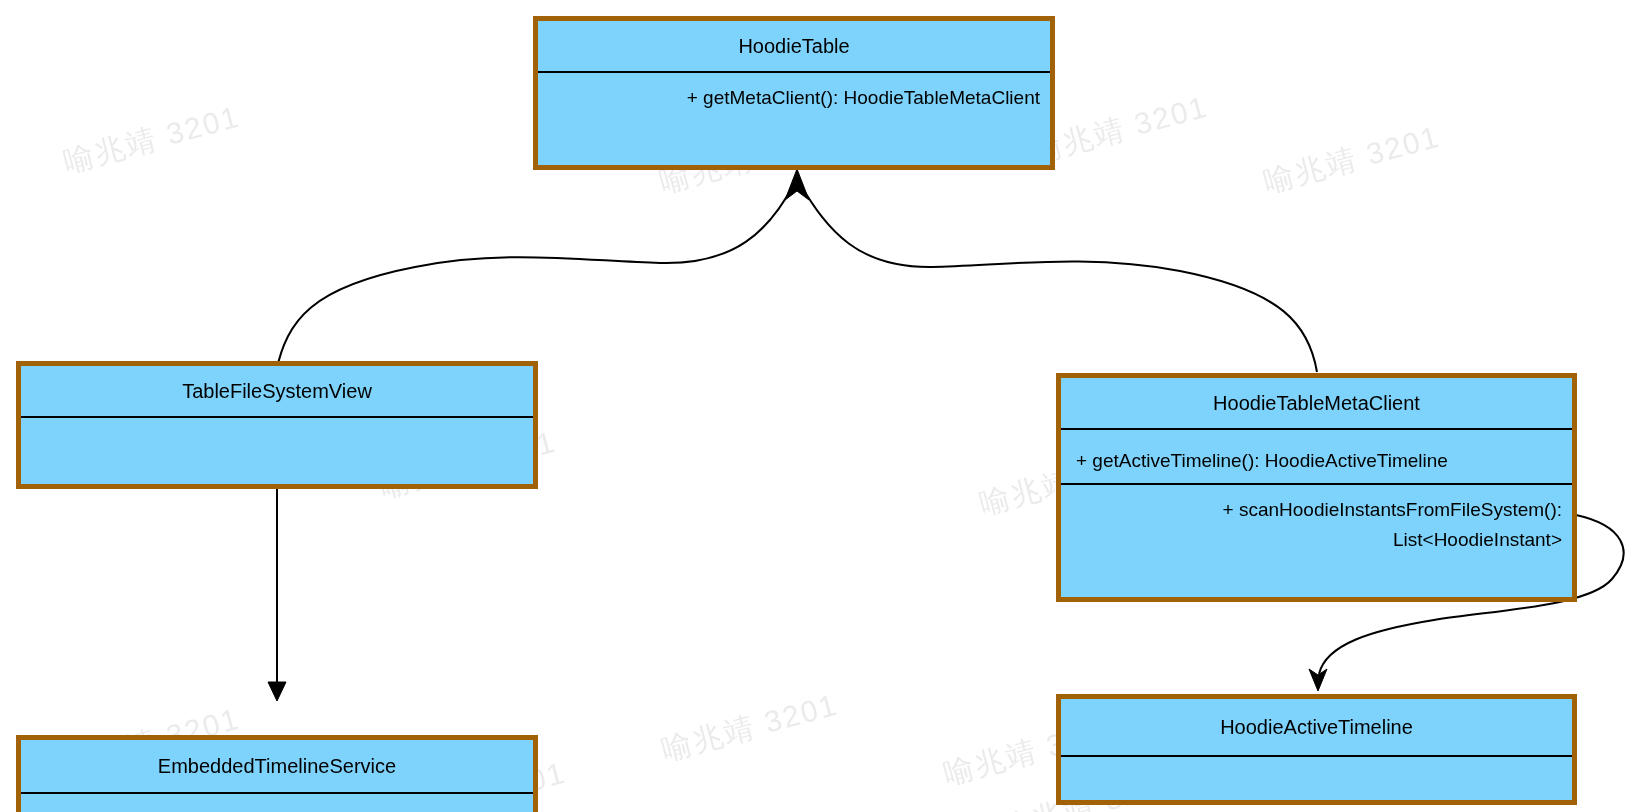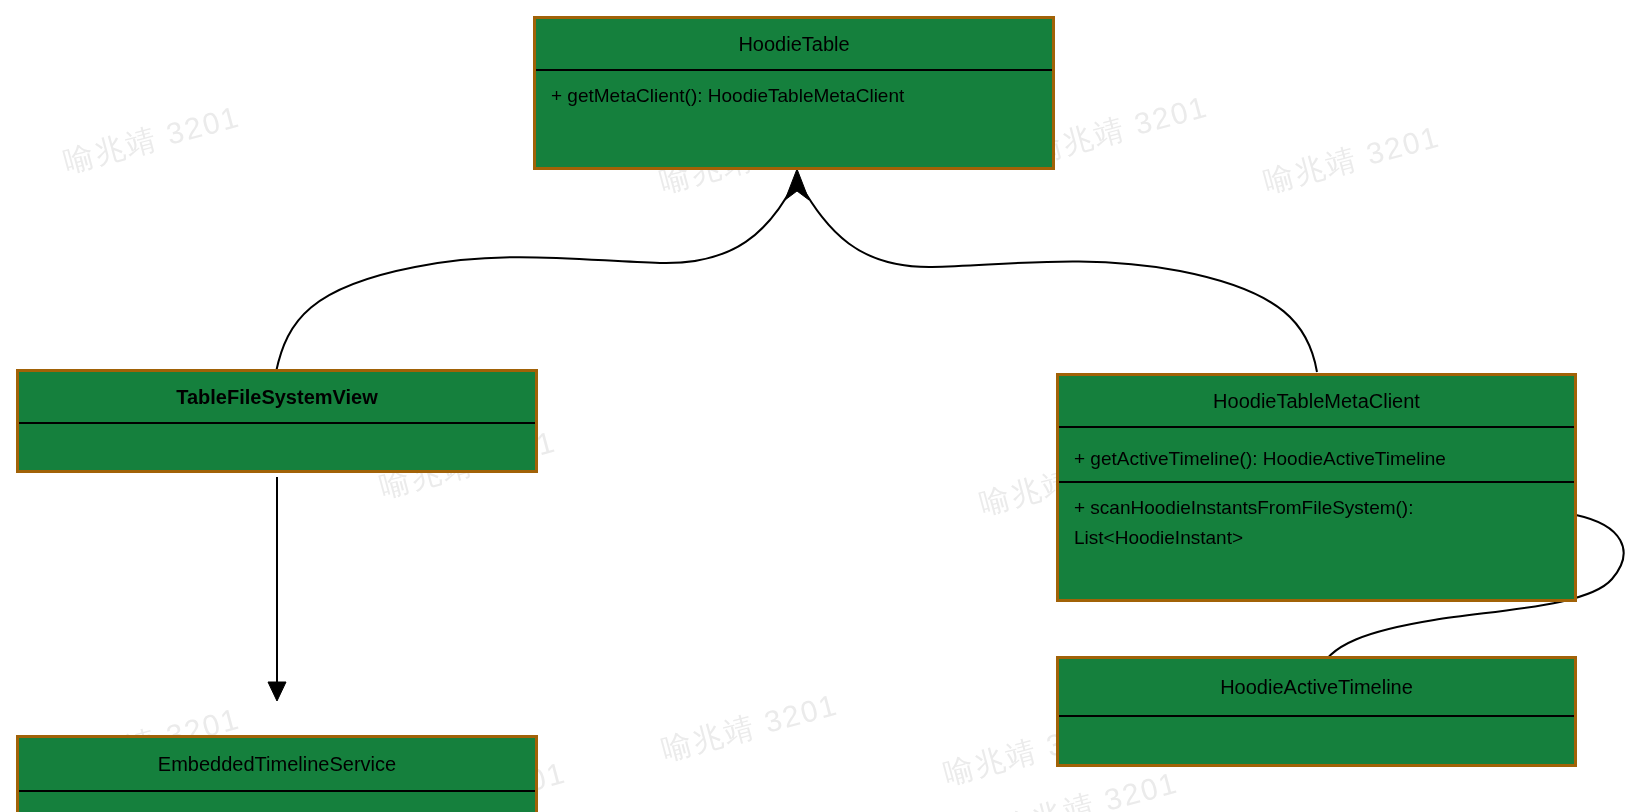--- a/index.html
+++ b/index.html
@@ -37,58 +37,59 @@
     stroke-width: 2;
   }
   .edges path.head {
     fill: #000000;
     stroke: #000000;
     stroke-width: 1;
   }
   .uml-box {
     position: absolute;
     z-index: 2;
-    background: #15803d;
-    border: 3px solid #a16207;
+    background: #7dd3fc;
+    border: 5px solid #a16207;
     box-sizing: border-box;
   }
   .uml-title {
     display: flex;
     align-items: center;
     justify-content: center;
     font-size: 20px;
     box-sizing: border-box;
   }
   .uml-comp {
     border-top: 2px solid #000000;
     box-sizing: border-box;
     font-size: 19px;
+    text-align: right;
   }
   .uml-comp .method { line-height: 22px; }
   
   .box-hoodie-table { left: 533px; top: 16px; width: 522px; height: 154px; }
   .box-hoodie-table .uml-title { height: 50px; }
   .box-hoodie-table .uml-comp { height: 100px; padding: 14px 10px 0 15px; }
   .box-hoodie-table .method + .method { margin-top: 28px; }
   
-  .box-table-file-system-view { left: 16px; top: 369px; width: 522px; height: 104px; font-weight: bold; }
+  .box-table-file-system-view { left: 16px; top: 361px; width: 522px; height: 128px; }
   .box-table-file-system-view .uml-title { height: 50px; }
   .box-table-file-system-view .uml-comp { height: 50px; }
   
   .box-hoodie-table-meta-client { left: 1056px; top: 373px; width: 521px; height: 229px; }
   .box-hoodie-table-meta-client .uml-title { height: 50px; }
   .box-hoodie-table-meta-client .comp-1 { height: 55px; display: flex; align-items: center; padding: 8px 8px 0 15px; }
   .box-hoodie-table-meta-client .comp-2 { height: 74px; display: flex; align-items: center; padding: 8px 10px 0 15px; }
   .box-hoodie-table-meta-client .comp-2 .method { line-height: 30px; }
   
   .box-embedded-timeline-service { left: 16px; top: 703px; width: 522px; height: 94px; margin-top: 32px; }
   .box-embedded-timeline-service .uml-title { height: 52px; }
   .box-embedded-timeline-service .uml-comp { height: 38px; }
   
-  .box-hoodie-active-timeline { left: 1056px; top: 656px; width: 521px; height: 111px; }
+  .box-hoodie-active-timeline { left: 1056px; top: 694px; width: 521px; height: 111px; }
   .box-hoodie-active-timeline .uml-title { height: 56px; }
   .box-hoodie-active-timeline .uml-comp { height: 51px; }
 </style>
 </head>
 <body>
 
 <div class="canvas">
 
   <div class="watermark-layer">
     <span class="watermark" style="left:152px;top:140px">喻兆靖 3201</span>

